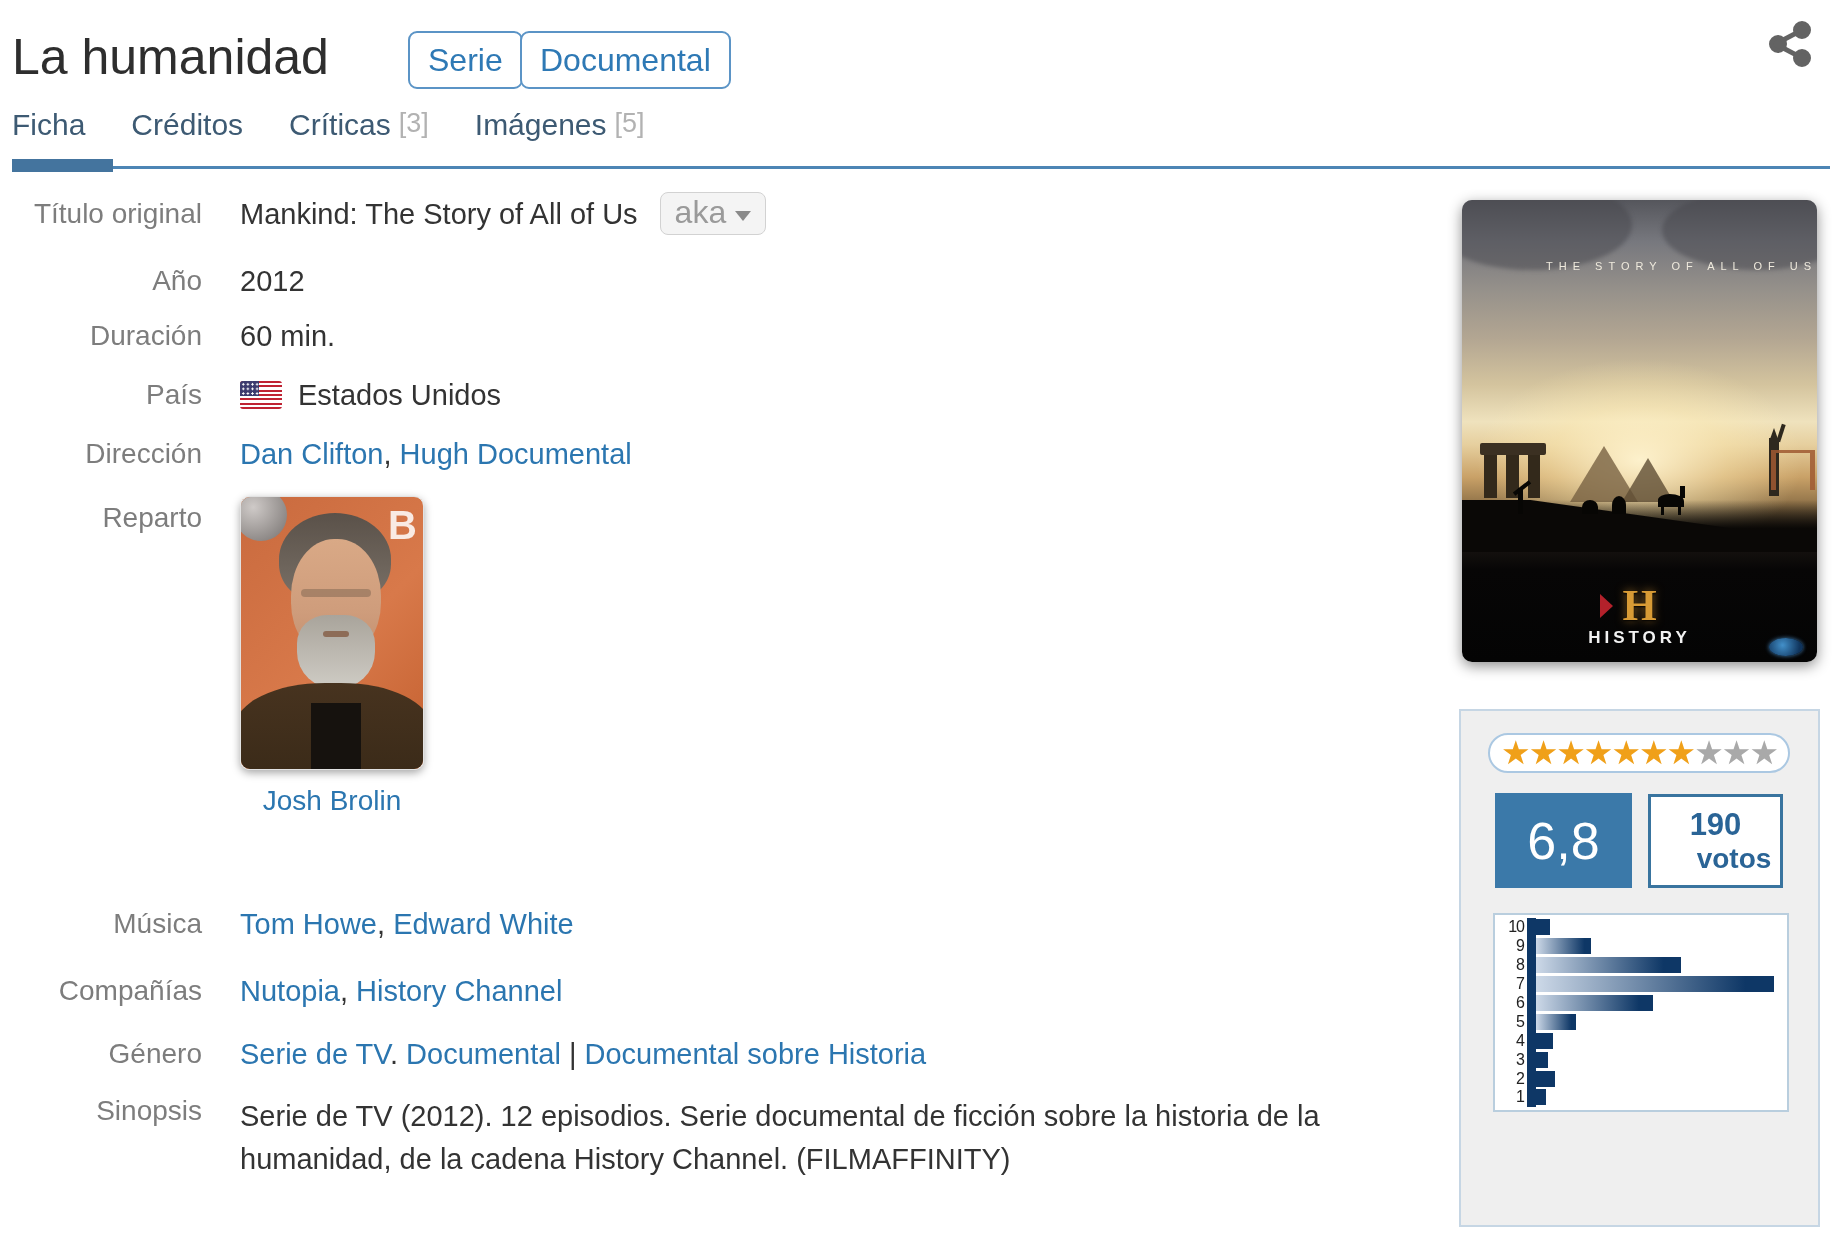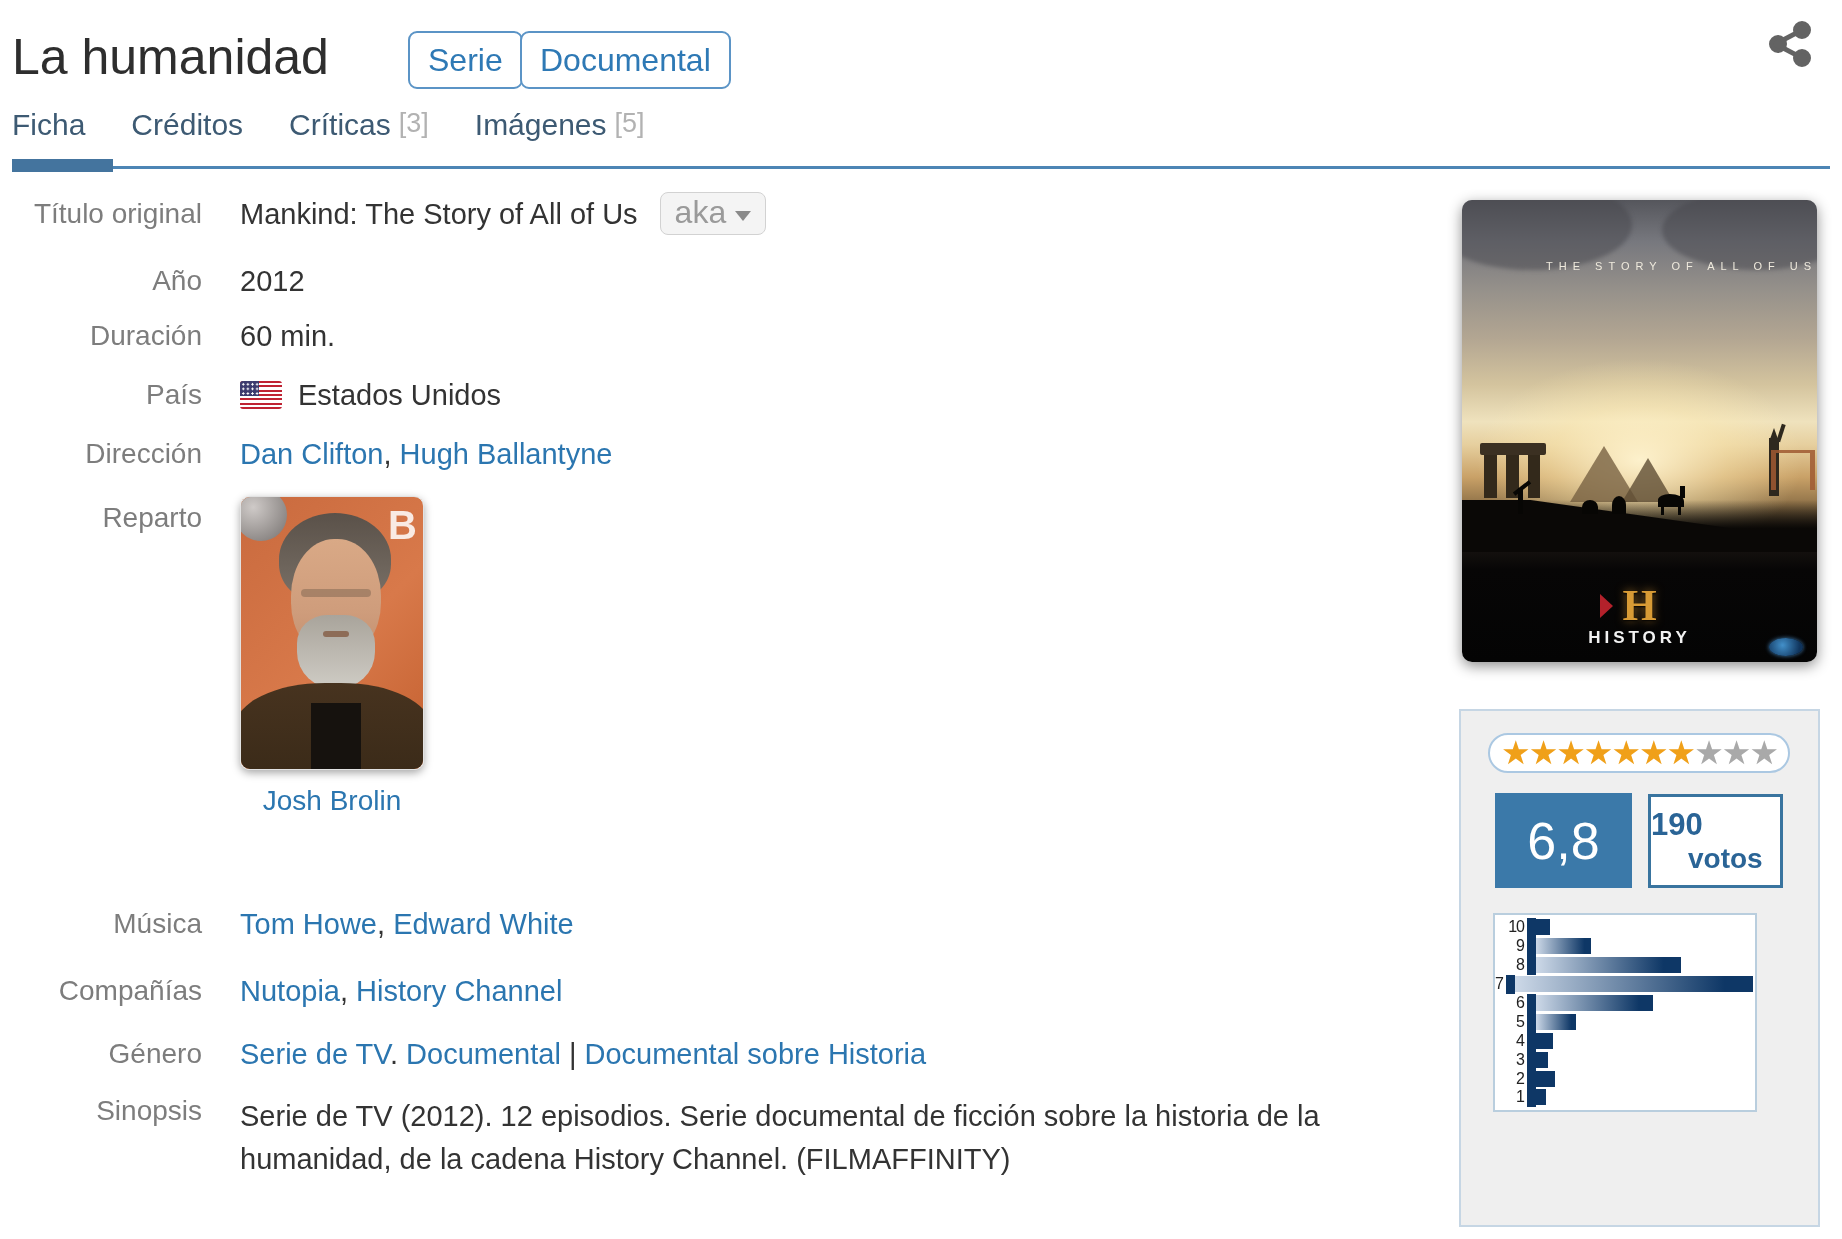--- a/index.html
+++ b/index.html
@@ -96,25 +96,25 @@
 
   
   .rating-panel { position:absolute; left:1459px; top:709px; width:361px; height:518px; background:#efefef; border:2px solid #c6d6e4; }
   .stars-pill { position:absolute; left:27px; top:22px; width:302px; height:40px; background:#fff; border:2px solid #abc8e2;
                 border-radius:22px; display:flex; align-items:center; justify-content:center; cursor:pointer; }
   .star { font-size:33px; line-height:34px; letter-spacing:-2px; color:#a9a9a9; }
   .star.filled { color:#f0a019; }
   .score-box { position:absolute; left:34px; top:82px; width:137px; height:95px; background:#3b79a9; color:#fff;
                display:flex; align-items:center; justify-content:center; font-size:52px; }
   .votes-box { position:absolute; left:187px; top:83px; width:135px; height:94px; background:#fff; border:3px solid #39749f;
-               display:flex; flex-direction:column; align-items:flex-start; justify-content:center; color:#2a6496; font-weight:bold; }
+               display:flex; flex-direction:column; align-items:center; justify-content:center; color:#2a6496; font-weight:bold; }
   .votes-count { font-size:31px; line-height:36px; }
   .votes-label { font-size:28px; line-height:32px;margin-left:37px; }
 
-  .histo { position:absolute; left:32px; top:202px; width:264px; height:199px; background:#fff; border:2px solid #b9cede; padding:3px 6px 3px 0; }
+  .histo { position:absolute; left:32px; top:202px; width:296px; height:199px; background:#fff; border:2px solid #b9cede; padding:3px 6px 3px 0; }
   .hrow { display:flex; align-items:center; height:18.9px; }
   .hlabel { width:32px; text-align:right; padding-right:3px; font-size:16px; color:#222; letter-spacing:-1px; }
   .hbarwrap { flex:1; align-self:stretch; border-left:9px solid #0e3766; display:flex; align-items:center; }
   .hbar { height:16px; background:#0e3766; }
   .hbar.grad { background:linear-gradient(90deg,#cdd9e8 0%, #0e3766 88%); }
 
   .criticas-btn { position:absolute; left:26px; top:433px; width:310px; height:61px; background:#fff; border:2px solid #b9cede;
                   display:flex; align-items:center; justify-content:center; color:#2878b8; font-size:30px; cursor:pointer; }
 </style>
 </head>
@@ -176,21 +176,21 @@
   <div class="row" style="top:379px;">
     <div class="lbl">País</div>
     <div class="val">
       <span class="flag"><span class="canton"></span></span><span>Estados Unidos</span>
     </div>
   </div>
 
   <div class="row" style="top:438px;">
     <div class="lbl">Dirección</div>
     <div class="val">
-      <a class="lnk">Dan Clifton</a><span class="sep">, </span><a class="lnk">Hugh Ballantyne</a>
+      <a class="lnk">Dan Clifton</a><span class="sep">, </span><a class="lnk">Hugh Documental</a>
     </div>
   </div>
 
   <div class="row" style="top:502px;">
     <div class="lbl">Reparto</div>
   </div>
 
   <div class="cast-photo">
     <span class="cp-letter">B</span>
     <div class="cp-badge"></div>

